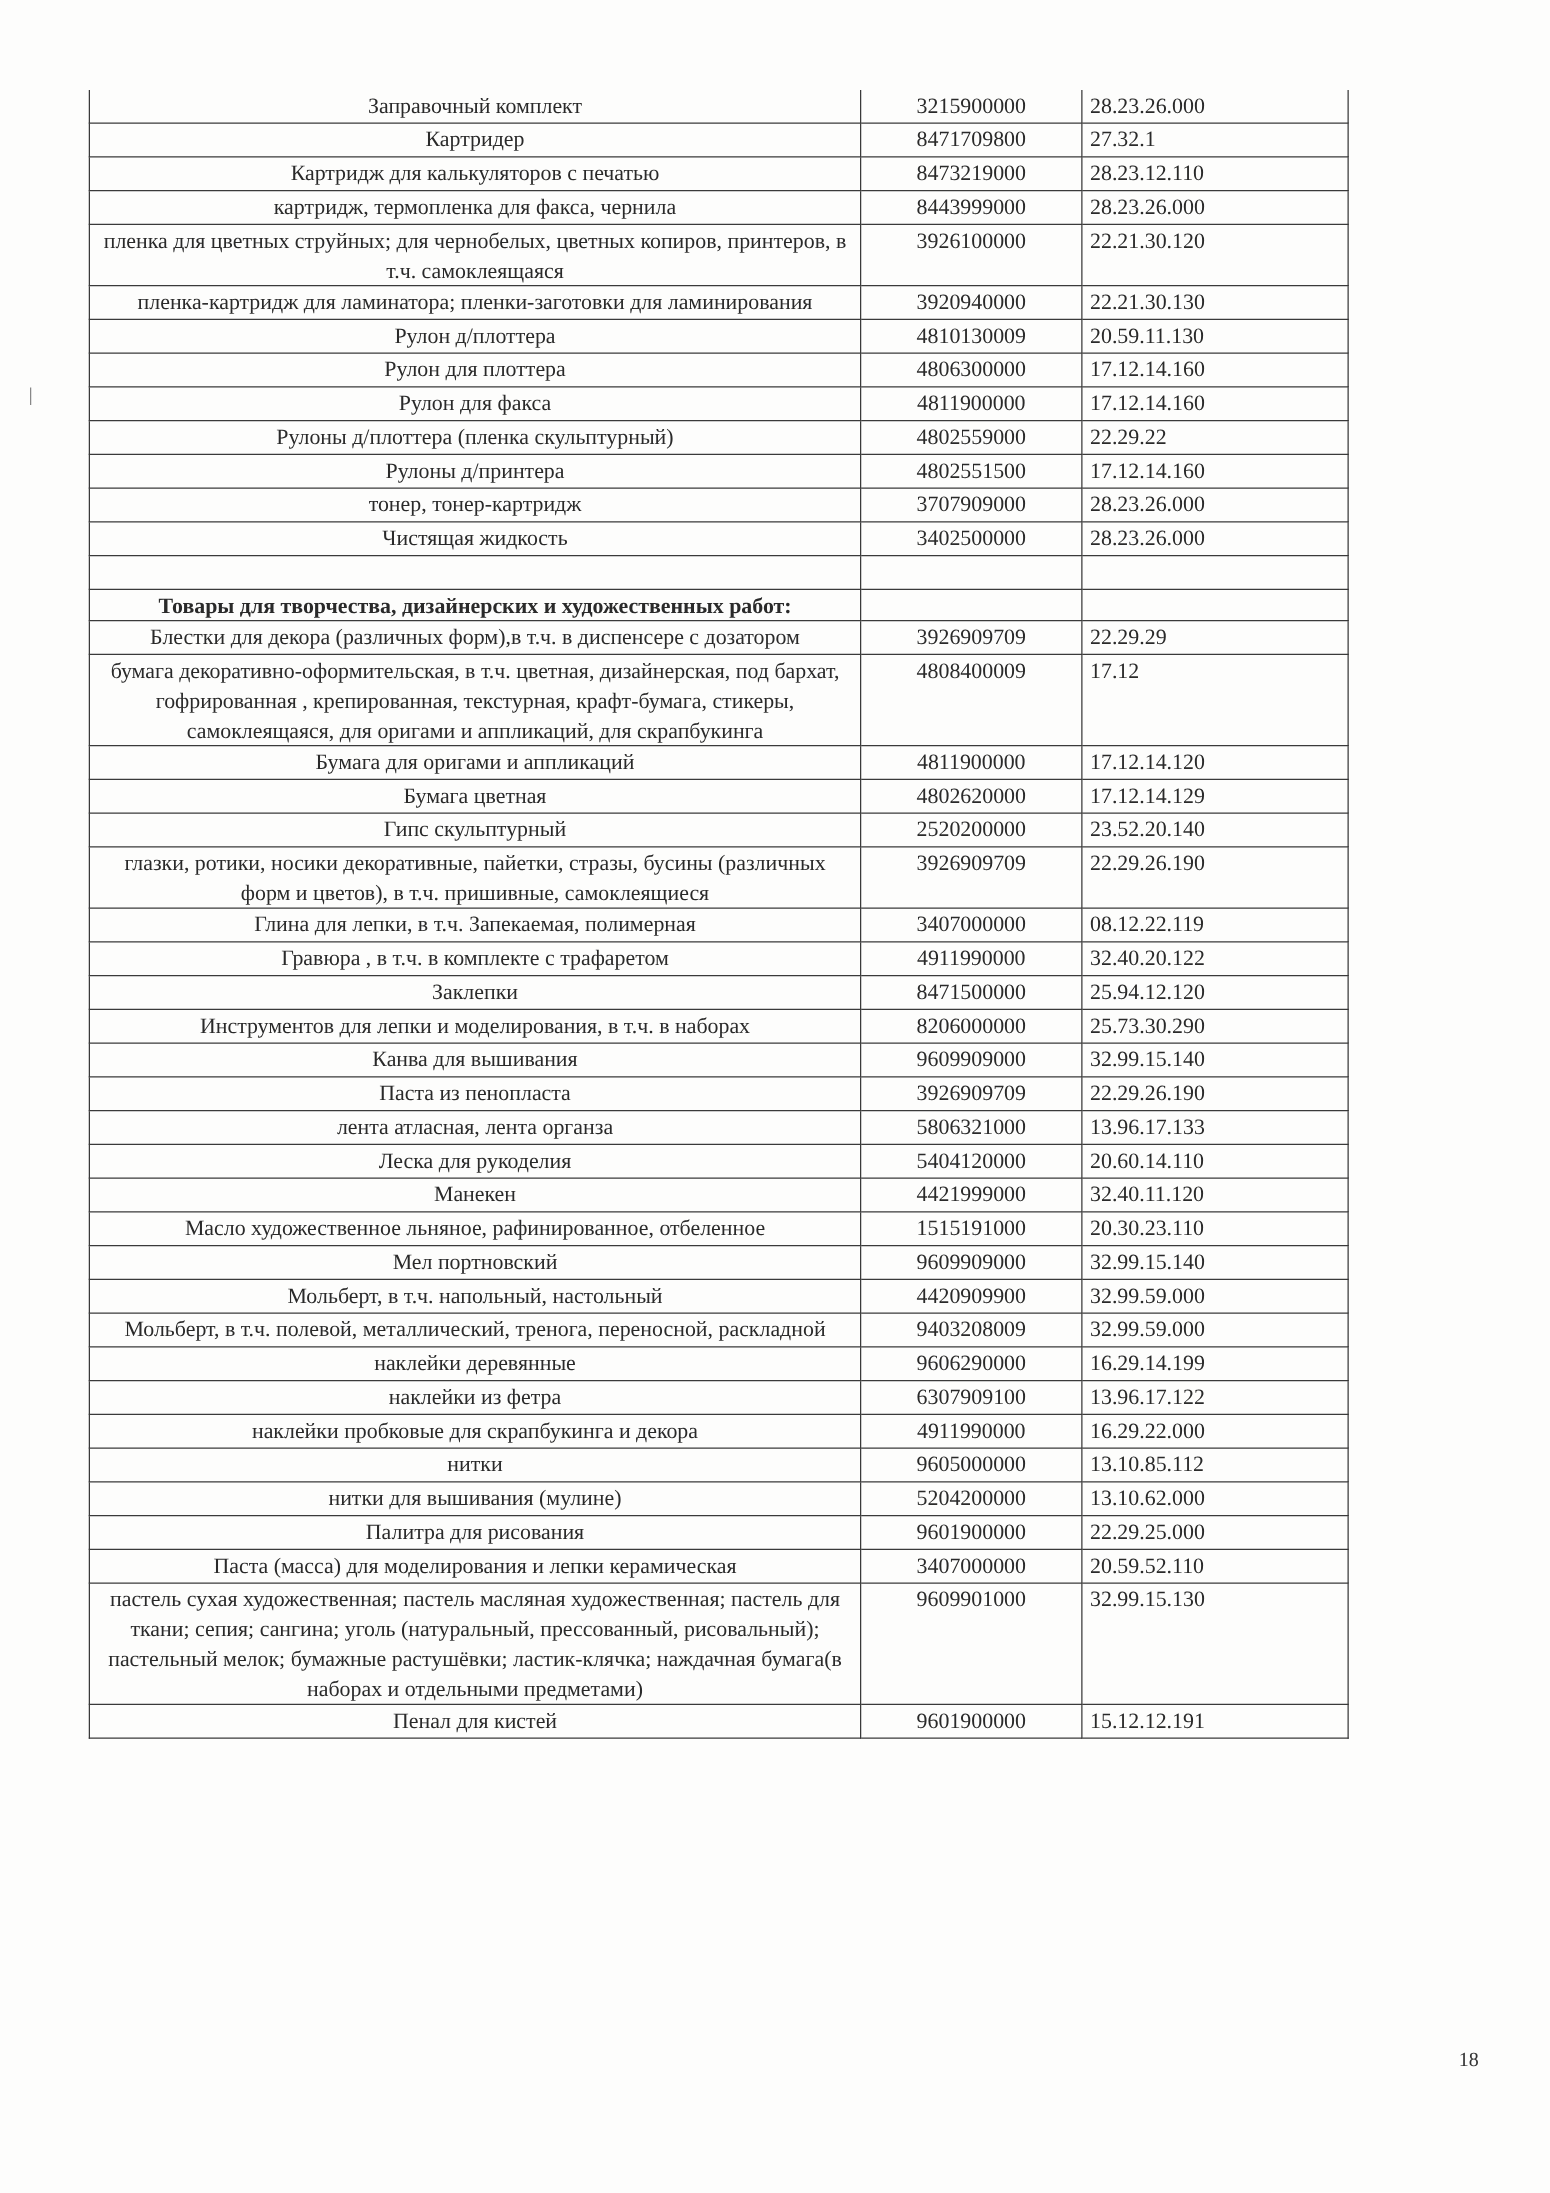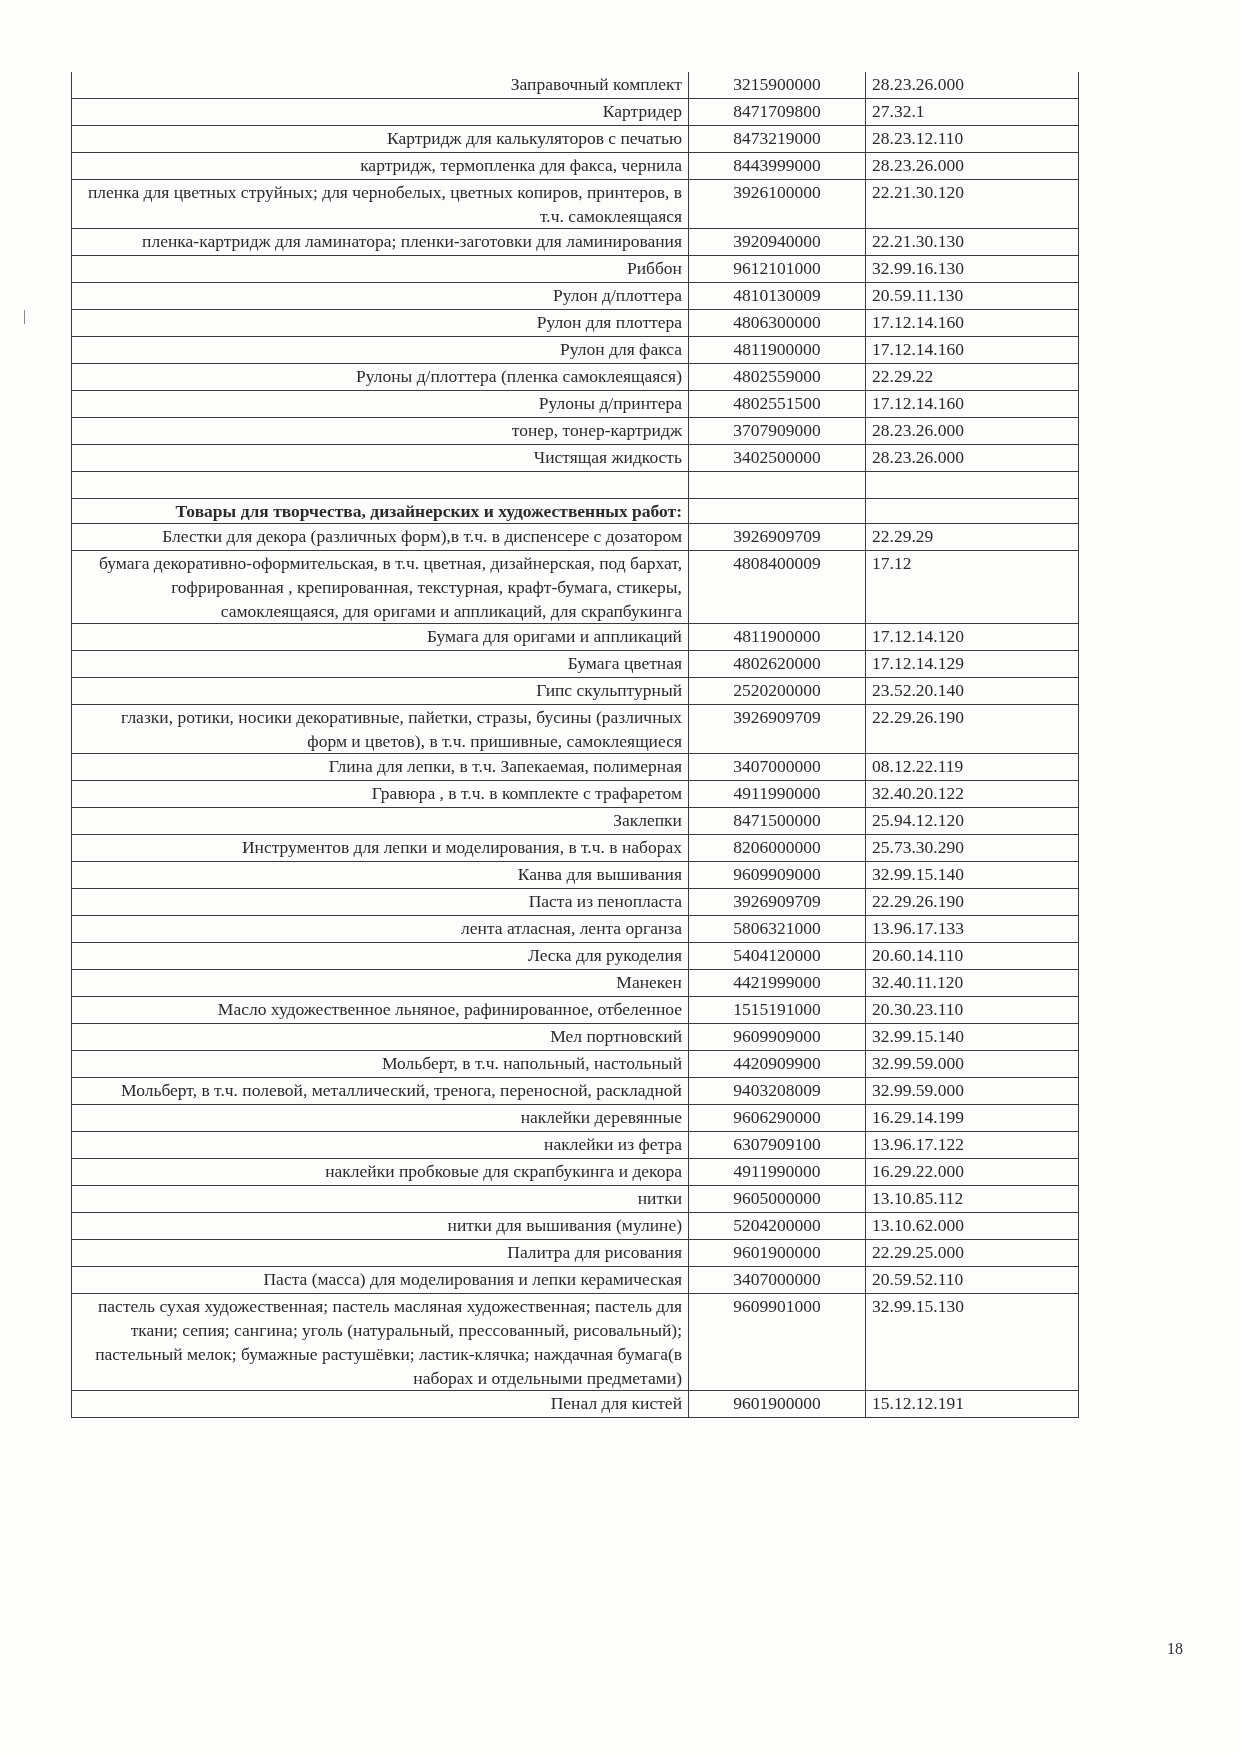--- a/index.html
+++ b/index.html
@@ -16,21 +16,21 @@
     table-layout: fixed;
     font-size: 17.5px;
     line-height: 24px;
   }
   table.list td {
     border: 1.5px solid #3a3a3a;
     padding: 0 6px 0 6px;
     vertical-align: top;
   }
   table.list tr:first-child td { border-top: none; }
-  td.c-name { width: 604px; text-align: right; }
+  td.c-name { width: 604px; text-align: center; }
   td.c-code { width: 164px; text-align: center; padding-right: 12px; }
   td.c-okpd { width: 200px; text-align: left; padding-right: 12px; }
   tr.row td { height: 26px; }
   tr.blank td { height: 26px; }
   tr.section td.c-name { font-weight: bold; }
   .page-num {
     position: absolute; left: 1143px; top: 1640px;
     font-size: 16px; font-family: "Liberation Serif", serif; color: #333; margin-left: 24px;
   }
   .margin-mark {
@@ -67,41 +67,36 @@
           <td class="c-name"> пленка  для цветных струйных;  для чернобелых, цветных копиров, принтеров, в т.ч. самоклеящаяся</td>
           <td class="c-code">3926100000</td>
           <td class="c-okpd">22.21.30.120</td>
         </tr>
         <tr class="row">
           <td class="c-name">пленка-картридж для ламинатора; пленки-заготовки для ламинирования</td>
           <td class="c-code">3920940000</td>
           <td class="c-okpd">22.21.30.130</td>
         </tr>
         <tr class="row">
-          <td class="c-name">Риббон</td>
-          <td class="c-code">9612101000</td>
-          <td class="c-okpd">32.99.16.130</td>
-        </tr>
-        <tr class="row">
           <td class="c-name">Рулон д/плоттера</td>
           <td class="c-code">4810130009</td>
           <td class="c-okpd">20.59.11.130</td>
         </tr>
         <tr class="row">
           <td class="c-name">Рулон для плоттера</td>
           <td class="c-code">4806300000</td>
           <td class="c-okpd">17.12.14.160</td>
         </tr>
         <tr class="row">
           <td class="c-name">Рулон для факса</td>
           <td class="c-code">4811900000</td>
           <td class="c-okpd">17.12.14.160</td>
         </tr>
         <tr class="row">
-          <td class="c-name">Рулоны д/плоттера (пленка самоклеящаяся)</td>
+          <td class="c-name">Рулоны д/плоттера (пленка скульптурный)</td>
           <td class="c-code">4802559000</td>
           <td class="c-okpd">22.29.22</td>
         </tr>
         <tr class="row">
           <td class="c-name">Рулоны д/принтера</td>
           <td class="c-code">4802551500</td>
           <td class="c-okpd">17.12.14.160</td>
         </tr>
         <tr class="row">
           <td class="c-name">тонер, тонер-картридж</td>

